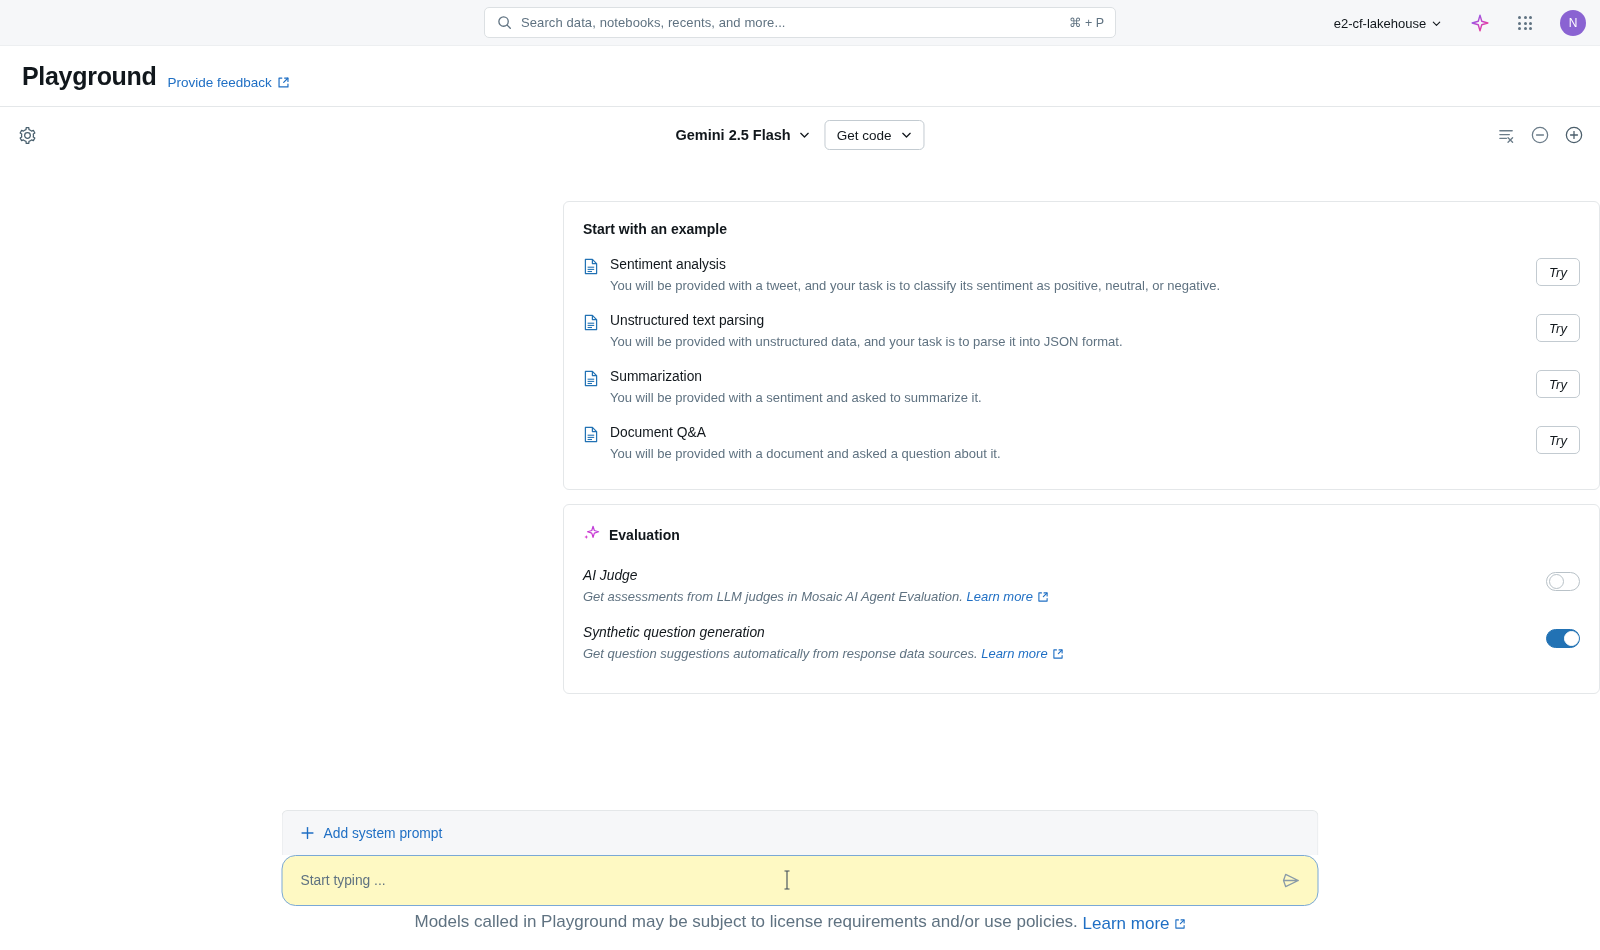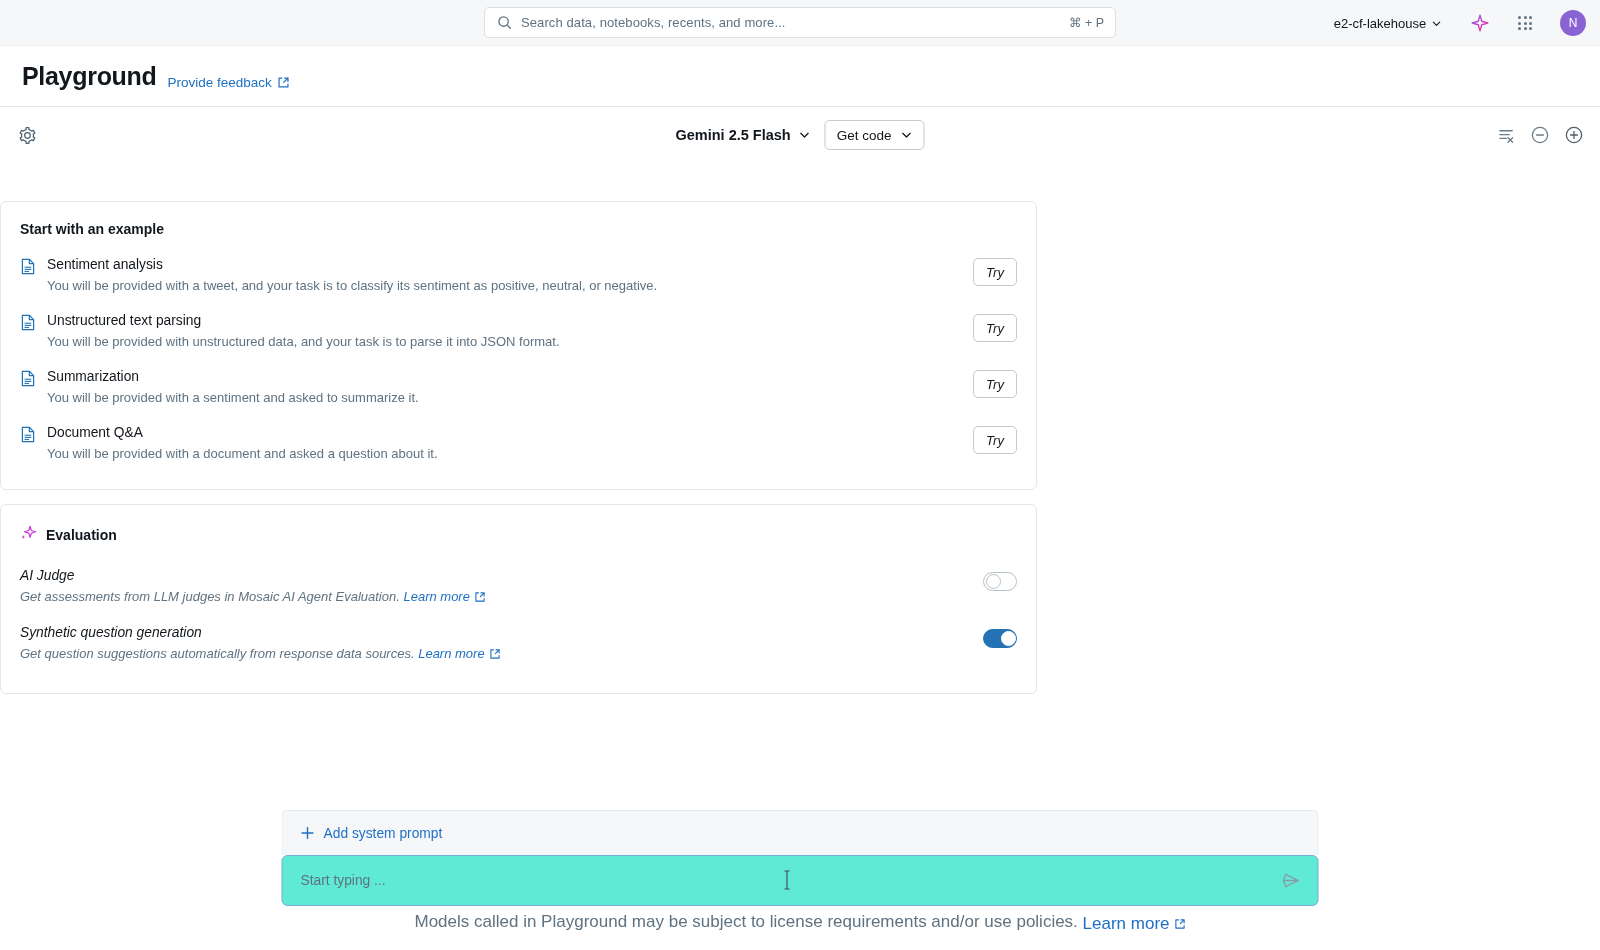--- a/index.html
+++ b/index.html
@@ -95,21 +95,21 @@
     background: #fff; font-size: 13.5px; color:#11171C; cursor:pointer;
   }
   .toolbar-right {
     position: absolute; right: 16px;
     display: flex; align-items: center; gap: 14px;
   }
 
   
   .main {
     flex: 1 1 auto; position: relative;
-    display: flex; flex-direction: column; align-items: flex-start;
+    display: flex; flex-direction: column; align-items: flex-end;
     background: #fff;
     overflow: hidden;
   }
   .content { width: 1037px; padding-top: 38px; }
 
   .card {
     border: 1px solid #E4E7E9;
     border-radius: 6px;
     background: #fff;
   }
@@ -181,22 +181,22 @@
     display:flex; align-items:center;
     padding: 0 18px;
   }
   .sysprompt-link {
     display:flex; align-items:center; gap: 9px;
     color:#1F6FC4; font-size: 13.8px; cursor:pointer;
   }
   .input-box {
     height: 51px;
     border: 1.6px solid #7AA9D6;
-    border-radius: 6px;
-    background: #5eead4;
+    border-radius: 14px;
+    background: #fef9c3;
     display:flex; align-items:center;
     padding: 0 16px 0 18px;
     position: relative;
   }
   .input-placeholder { flex:1 1 auto; font-size: 13.8px; color:#5F7281;}
   .caret {
     position:absolute; left: 501px; top: 13px;
     width: 1px; height: 22px;
   }
   .send-btn { flex:0 0 auto; cursor:pointer; display:flex;align-items:center;}

